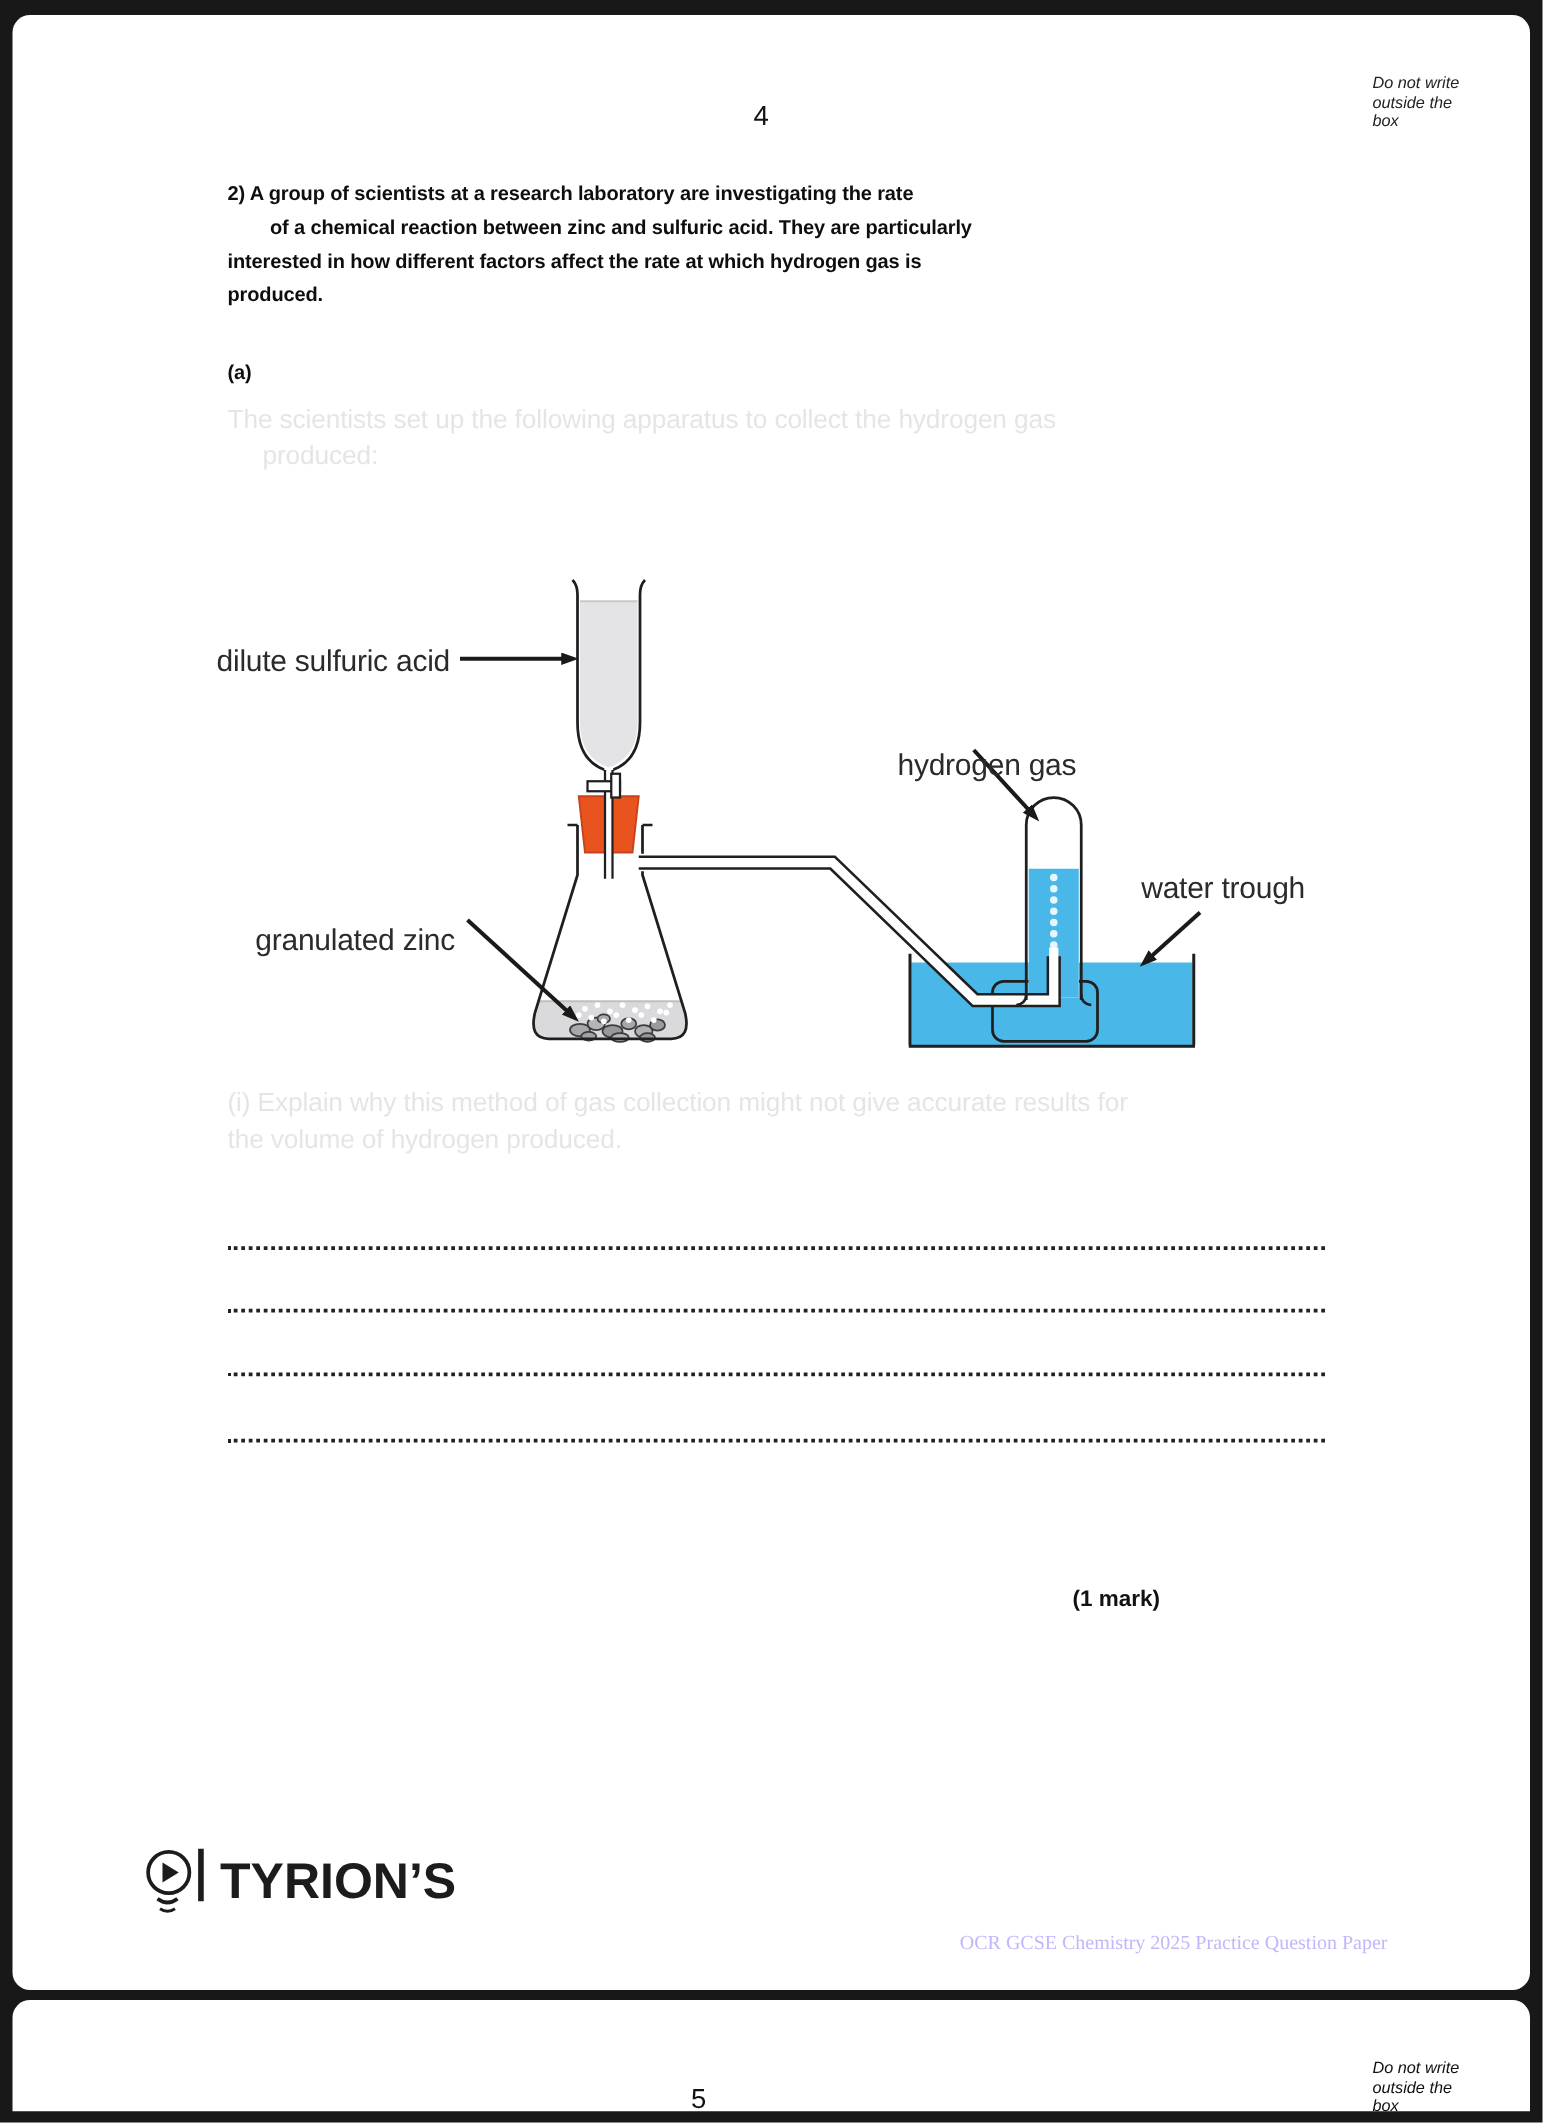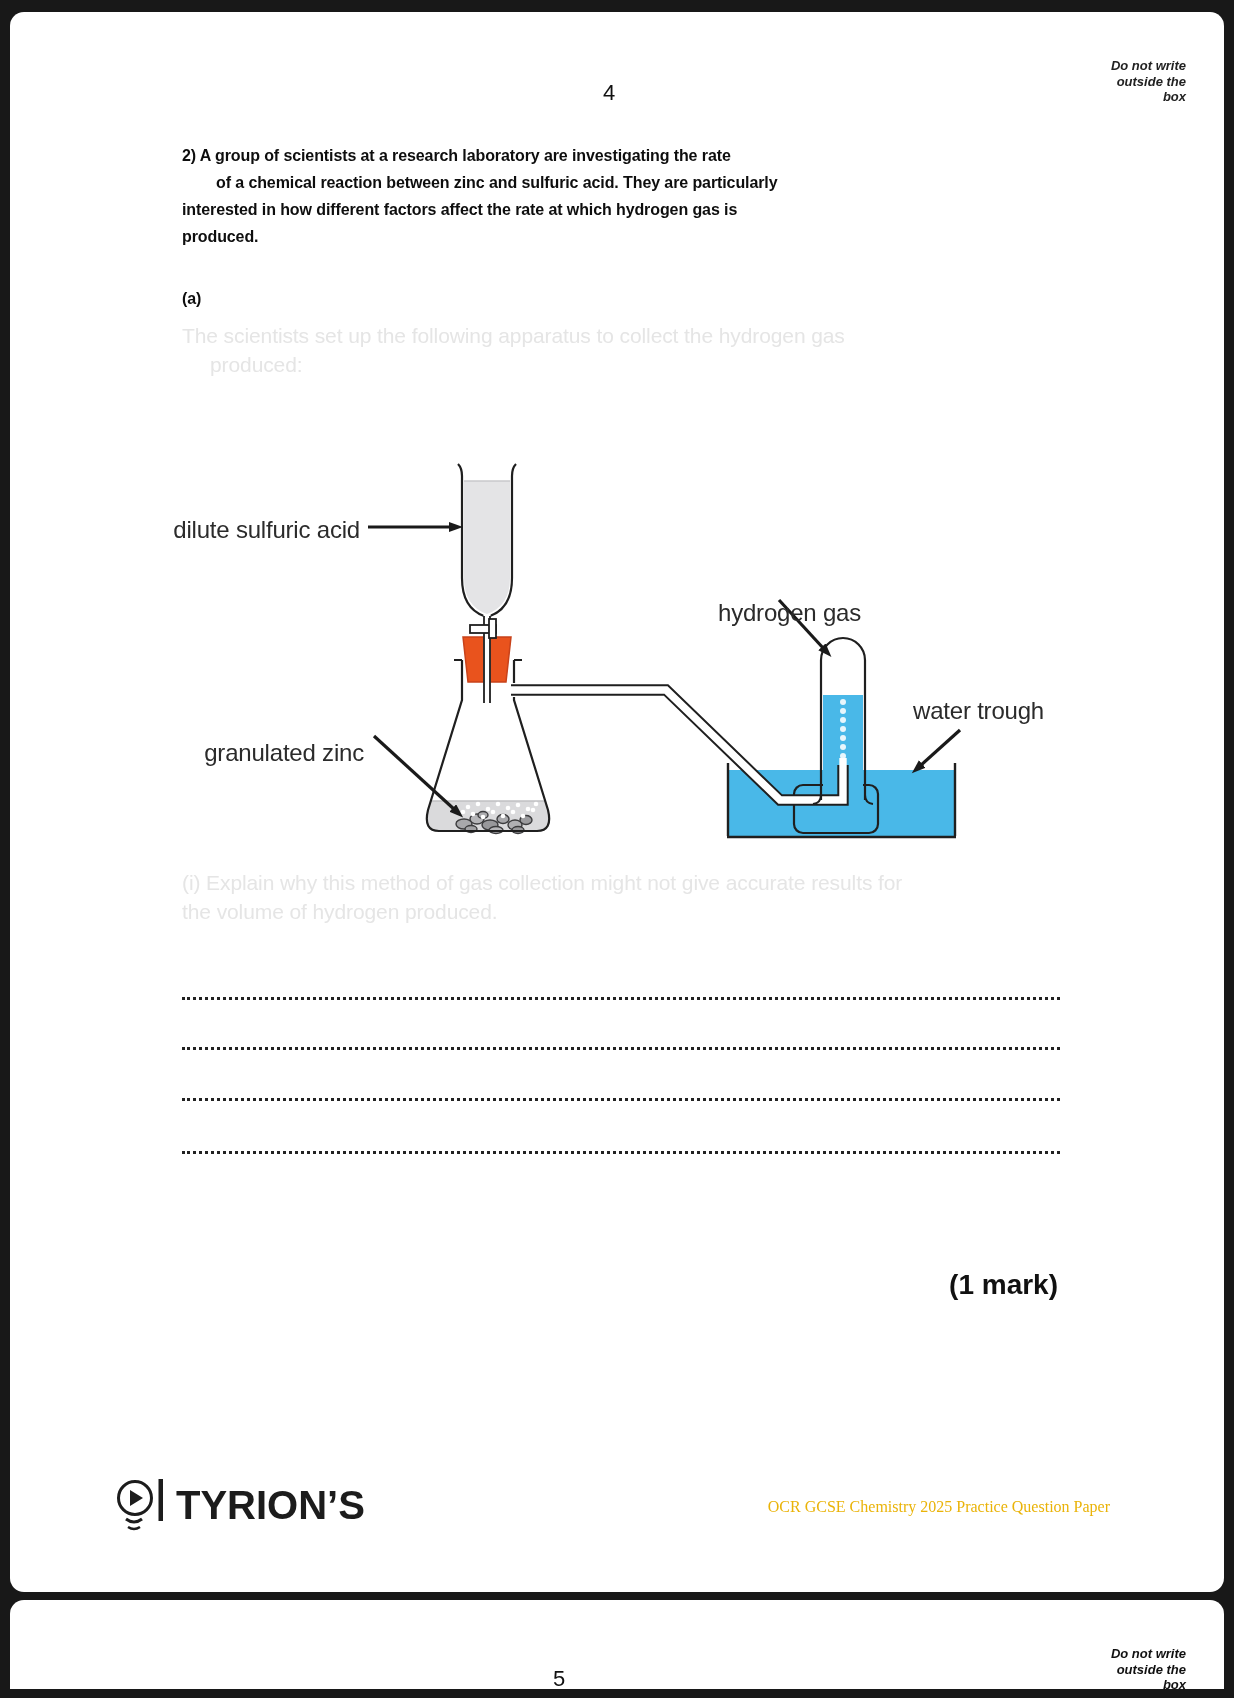--- a/index.html
+++ b/index.html
@@ -7,31 +7,31 @@
     width:1234px;height:1698px;position:relative;overflow:hidden;
     background:#181818;
     font-family:"Liberation Sans",sans-serif;
   }
   .page{position:absolute;background:#ffffff;z-index:1;}
   #page1{left:10px;top:12px;width:1214px;height:1580px;border-radius:14px;}
   #page2{left:10px;top:1600px;width:1214px;height:89px;border-radius:14px 14px 0 0;overflow:hidden;}
   #diagram-svg{position:absolute;left:0;top:0;z-index:2;pointer-events:none;}
   .layer{position:absolute;z-index:3;color:#111;}
   .note{
-    width:88px;text-align:right;
-    font-style:italic;font-size:13px;line-height:15.5px;color:#222;font-weight:bold;
+    width:88px;text-align:left;
+    font-style:italic;font-size:13px;line-height:15.5px;color:#222;
   }
   .pagenum{width:100px;text-align:center;font-size:22px;color:#111;}
   .q-line{left:182px;font-weight:bold;font-size:16px;white-space:nowrap;letter-spacing:-0.1px;color:#0e0e0e;}
   .b-line{left:182px;font-size:21px;white-space:nowrap;letter-spacing:-0.1px;color:#e5e5e5;}
   .d-label{font-size:24px;color:#2b2b2b;white-space:nowrap;letter-spacing:-0.2px;}
   .ans{left:182px;width:878px;height:10px;border-bottom:3px dotted #222;}
-  .marks{font-weight:bold;font-size:28px;text-align:right;width:200px;}
+  .marks{font-weight:bold;font-size:18px;width:200px;}
   .brand{font-weight:bold;font-size:40px;letter-spacing:0px;color:#1c1c1c;white-space:nowrap;}
-  .doc-title{font-family:"Liberation Serif",serif;font-size:16px;text-align:right;width:400px;color:#eab308;white-space:nowrap;}
+  .doc-title{font-family:"Liberation Serif",serif;font-size:16px;text-align:right;width:400px;color:#c4b5fd;white-space:nowrap;margin-top:48px;}
   .p2-inner{position:absolute;color:#111;}
 </style>
 </head>
 <body>
 
 <div class="page" id="page1"></div>
 <div class="page" id="page2">
   <div class="p2-inner pagenum" style="left:499px;top:66px;">5</div>
   <div class="p2-inner note" style="left:1088px;top:46px;">
     <div>Do not write</div>

